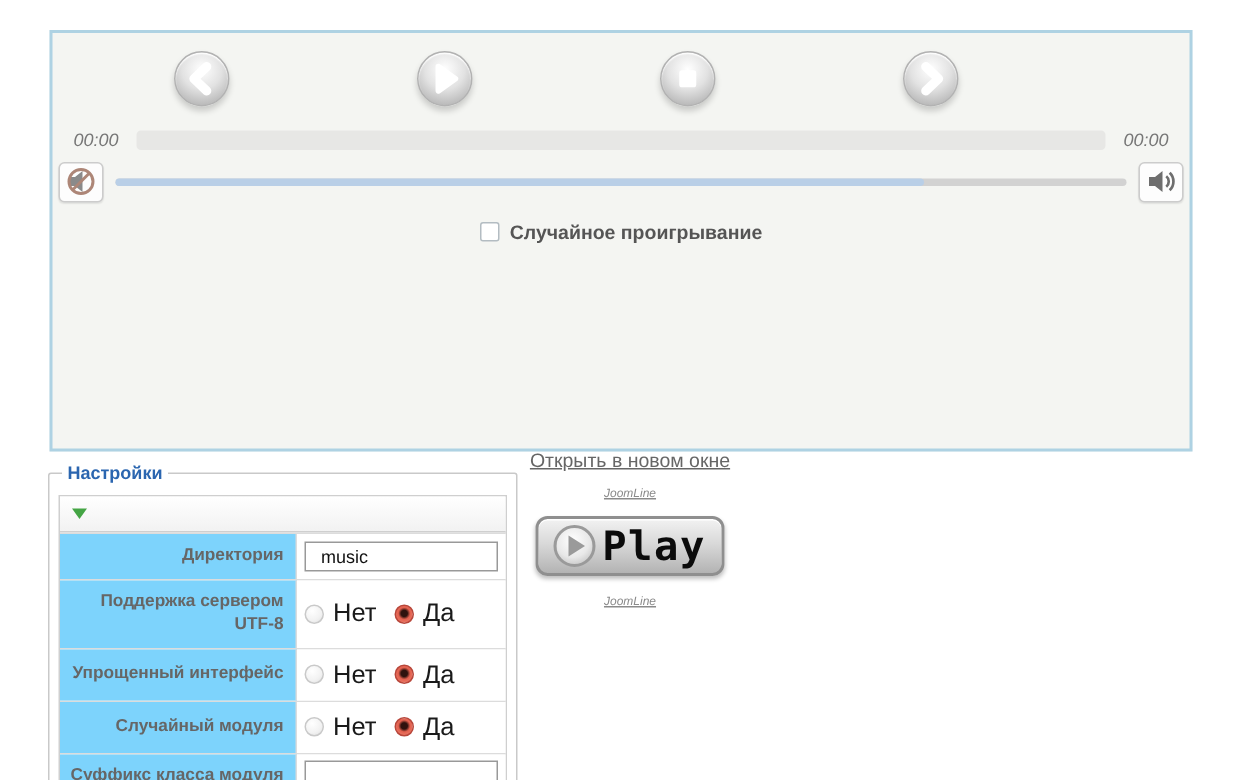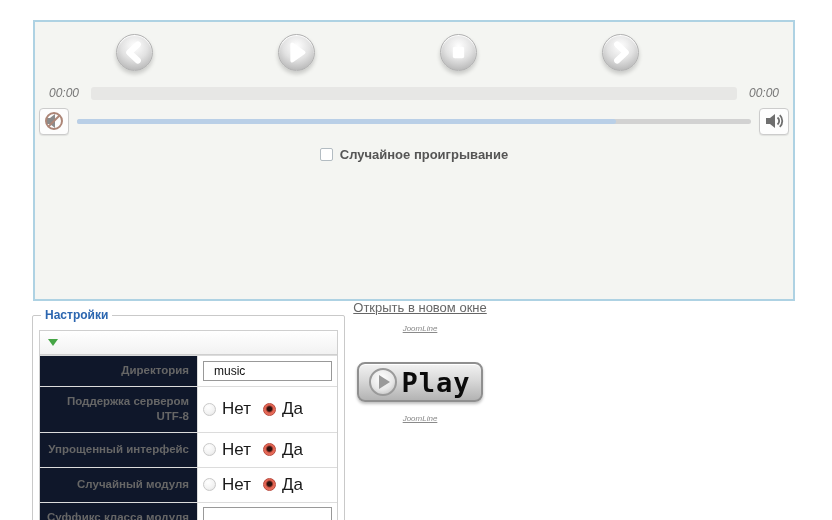--- a/index.html
+++ b/index.html
@@ -49,41 +49,41 @@
     border-radius:2px; padding:8px 6px 8px 6px; background:#fff; }
   .settings legend { font-size:12px; font-weight:bold; color:#2b66b0; padding:0 4px; margin-left:2px; }
   .params-table { border:1px solid #cfcfcf; width:299px; }
   .params-header { display:flex; align-items:center; gap:7px; height:24px; padding-left:8px;
     background:linear-gradient(#ffffff,#f2f2f2); border-bottom:1px solid #cfcfcf;
     font-size:13px; font-weight:bold; color:#4a4a4a; }
   .tri-down { width:0; height:0; border-left:5px solid transparent; border-right:5px solid transparent;
     border-top:7px solid #45a545; }
   .param-row { display:flex; border-top:1px solid #dcdcdc; }
   .param-row:first-of-type { border-top:none; }
-  .param-label { width:158px; flex:0 0 auto; background:#0f172a; border-right:1px solid #dcdcdc;
+  .param-label { width:158px; flex:0 0 auto; background:#7dd3fc; border-right:1px solid #dcdcdc;
     font-size:11.5px; font-weight:bold; color:#666; text-align:right;
     padding:7px 8px 7px 4px; line-height:1.35; display:flex; align-items:center; justify-content:flex-end; }
   .param-control { flex:1; background:#fff; padding:4px 5px; display:flex; align-items:center; }
   .text-input { width:100%; height:20px; border:1px solid #999; font-size:12px; padding:0 10px;
     font-family:"Liberation Sans", sans-serif; color:#111; }
   .radio-group { display:flex; align-items:center; gap:6px; font-size:17px; color:#1a1a1a; padding:3px 0; }
   .radio { width:13px; height:13px; border-radius:50%; cursor:pointer; flex:0 0 auto;
     background: radial-gradient(circle at 38% 30%, #ffffff 0%, #f2f2f2 60%, #ddd 100%);
     border:1px solid #c9c9c9; }
   .radio.selected { border:1px solid #b8463a;
     background: radial-gradient(circle at 50% 45%, #2f120e 0%, #2f120e 26%, #e2604e 48%, #f08a78 100%); }
   .radio-label { cursor:default; }
   .radio-label.first { margin-right:6px; }
 
   
   .preview-col { position:absolute; left:352px; top:298px; width:136px; text-align:center; }
   .open-link { font-size:13px; color:#666; text-decoration:underline; cursor:pointer; display:inline-block; }
   .joomline { font-size:8px; font-style:italic; color:#8a8a8a; text-decoration:underline;
     cursor:pointer; display:inline-block; margin-top:8px; }
-  .play-btn { margin:27px auto 0 auto; width:126px; height:40px; border:2px solid #8f8f8f; border-radius:8px;
+  .play-btn { margin:8px auto 0 auto; width:126px; height:40px; border:2px solid #8f8f8f; border-radius:8px;
     background:linear-gradient(#f2f2f2 0%, #d9d9d9 45%, #b3b3b3 100%);
     box-shadow:0 2px 3px rgba(0,0,0,.25), inset 0 1px 0 #fff;
     display:flex; align-items:center; justify-content:center; gap:4px; cursor:pointer; }
   .play-circle { width:28px; height:28px; border-radius:50%; flex:0 0 auto;
     background: radial-gradient(circle at 45% 35%, #ffffff 0%, #e8e8e8 55%, #b5b5b5 100%);
     border:2px solid #9a9a9a; display:flex; align-items:center; justify-content:center; }
   .play-circle .tri { width:0; height:0; border-top:7px solid transparent; border-bottom:7px solid transparent;
     border-left:11px solid #9a9a9a; margin-left:3px; }
   .play-text { font-family:"DejaVu Sans Mono", monospace; font-weight:bold; font-size:27px;
     color:#0b0b0b; letter-spacing:1px; line-height:1; }

